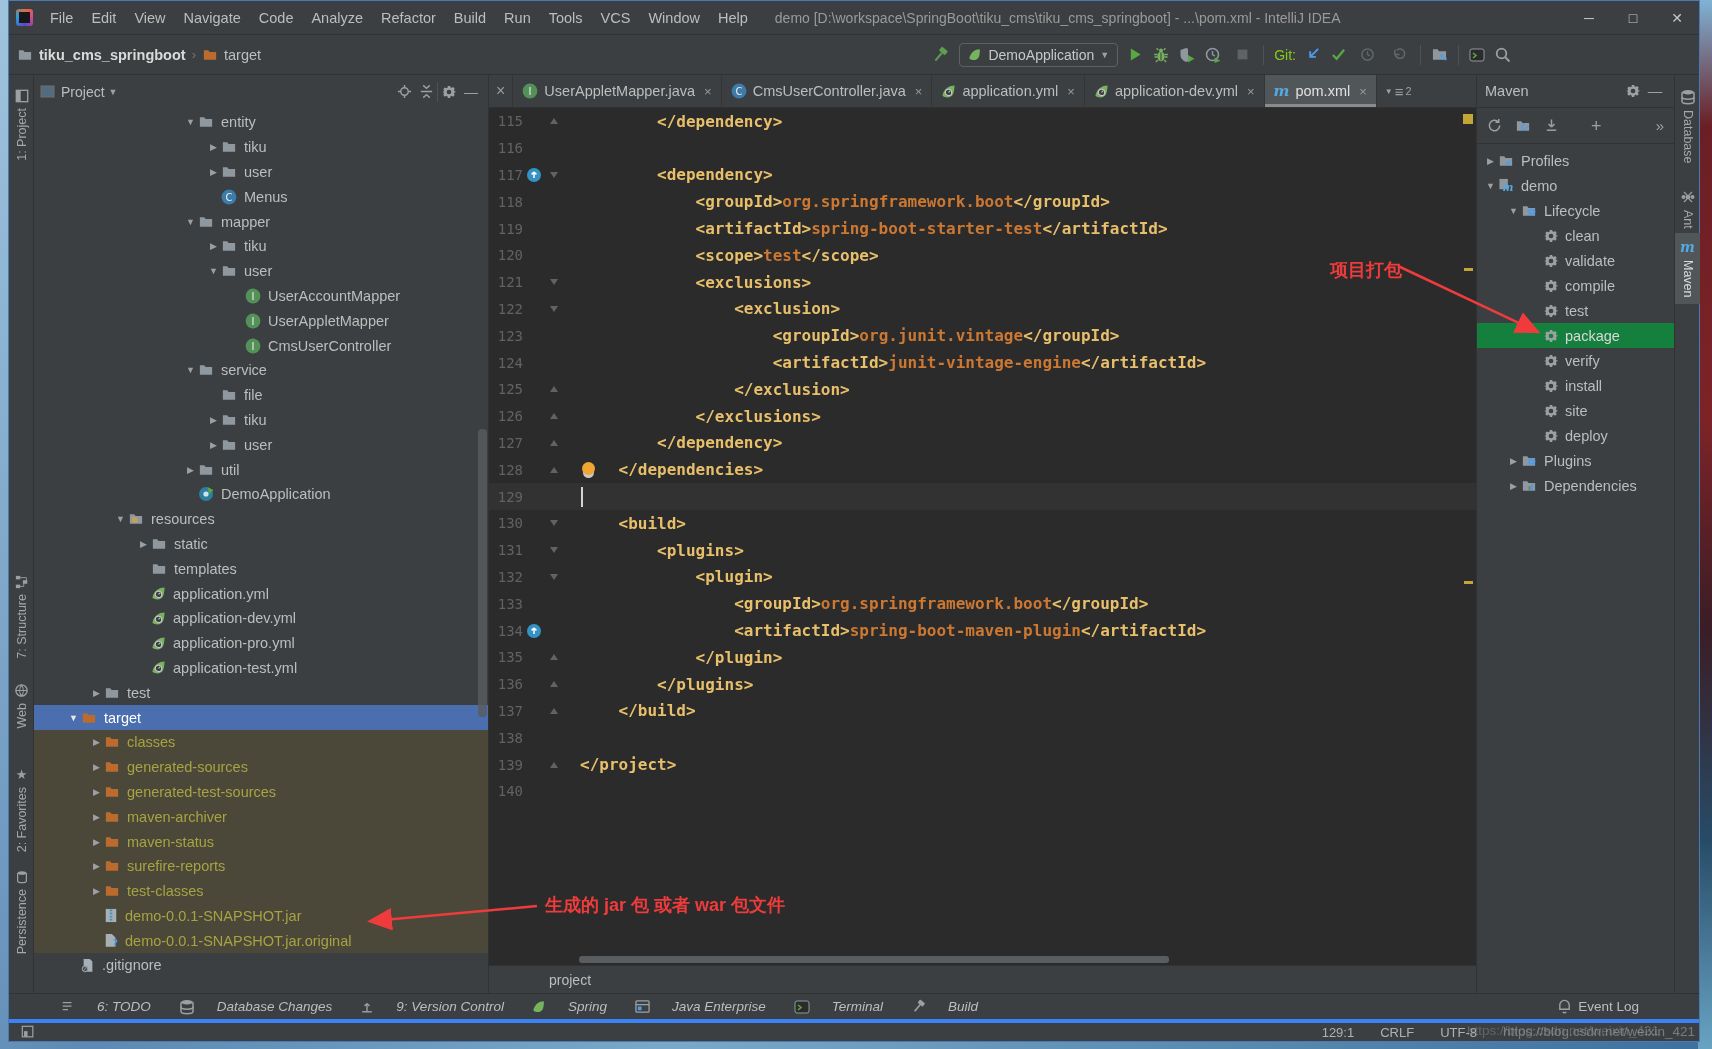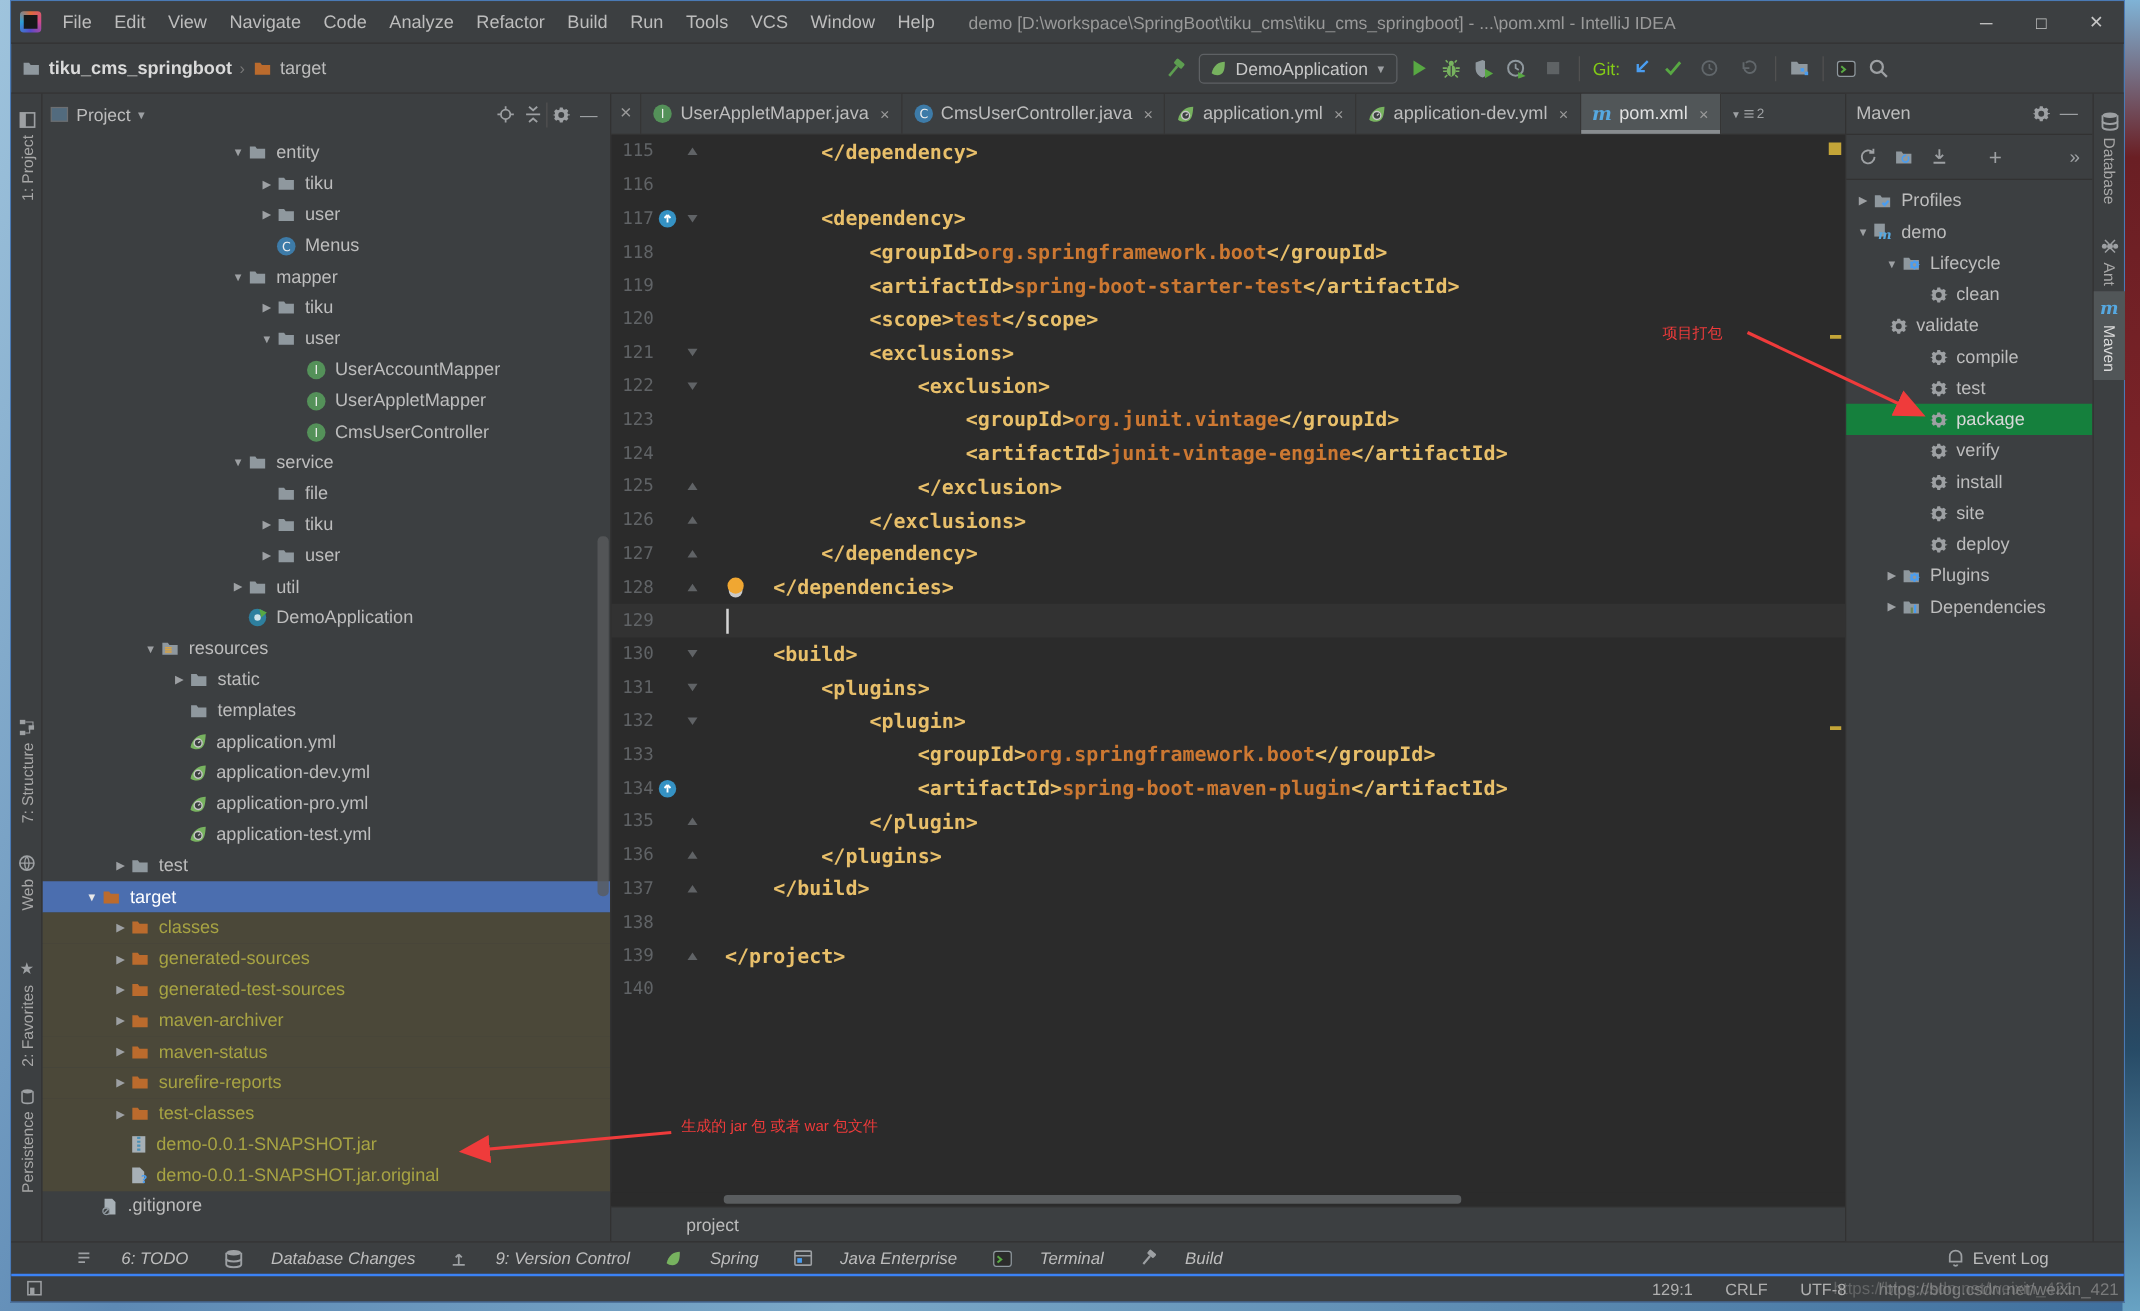--- a/index.html
+++ b/index.html
@@ -119,32 +119,32 @@
   .mrow .arr { width:15px; font-size:9px; color:#9da0a3; text-align:center; flex:0 0 auto; }
   .mrow .lbl { margin-left:7px; }
   .mrow.selected { background:#15803d; color:#d8d8d8; }
 
   
   #bottom-stripe { height:26px; background:#3c3f41; border-top:1px solid #323232;
     display:flex; align-items:center; gap:28px; padding-left:52px; flex:0 0 auto;
     color:#bdbdbd; font-size:13.5px; }
   .bitem { display:flex; align-items:center; gap:22px;font-style:italic; }
   #event-log { margin-left:auto; margin-right:60px; display:flex; align-items:center; gap:6px; }
-  #statusbar { height:22px; background:#3c3f41; border-top:2px solid #3b82f6;
+  #statusbar { height:22px; background:#3c3f41; border-top:4px solid #3b82f6;
     display:flex; align-items:center; color:#b0b0b0; font-size:13px; padding:0 12px; flex:0 0 auto;
     position:relative; }
   #status-right { margin-left:auto; display:flex; align-items:center; gap:26px; padding-right:210px; }
   #watermark { position:absolute; right:4px; bottom:2px; color:#9b9b9b; opacity:.65;
     font-size:13.5px; pointer-events:none; white-space:nowrap; }
   #watermark2 { position:absolute; right:40px; bottom:3px; color:#9b9b9b; opacity:.4;
     font-size:13.5px; pointer-events:none; white-space:nowrap; }
 
   
   #annot-layer { position:absolute; inset:0; pointer-events:none; z-index:50; }
-  .annot-text { position:absolute; color:#ef3b3b; font-size:12px; white-space:nowrap; }
+  .annot-text { position:absolute; color:#ef3b3b; font-size:18px; white-space:nowrap;font-weight:bold; }
   .ic { display:inline-flex; align-items:center; justify-content:center; }
   .mavenM { font-family:"DejaVu Serif",serif; font-style:italic; font-weight:bold; color:#56a8e0; }
 </style>
 </head>
 <body>
 
 <div id="desktop">
   <div id="wall-right"></div>
   <div id="ide">
 
@@ -1049,21 +1049,21 @@
             </div>
             <div class="mrow " style="padding-left:52px">
     <span class="arr"></span>
     <span class="ic">
                 <svg width="14" height="14" viewBox="0 0 16 16" xmlns="http://www.w3.org/2000/svg">
                   <path d="M9.3 1.2H6.7l-.4 1.9a5.3 5.3 0 0 0-1.3.6L3.3 2.8 1.5 4.6l.9 1.7a5.3 5.3 0 0 0-.6 1.3L0 8v.1l1.8.4c.1.5.3.9.6 1.3l-.9 1.7 1.8 1.8 1.7-.9c.4.3.8.5 1.3.6l.4 1.9h2.6l.4-1.9c.5-.1.9-.3 1.3-.6l1.7.9 1.8-1.8-.9-1.7c.3-.4.5-.8.6-1.3l1.9-.4V7.6l-1.9-.4a5.3 5.3 0 0 0-.6-1.3l.9-1.7-1.8-1.8-1.7.9a5.3 5.3 0 0 0-1.3-.6L9.3 1.2z M8 10.7a2.7 2.7 0 1 1 0-5.4 2.7 2.7 0 0 1 0 5.4z" fill="#9da0a3" fill-rule="evenodd"></path>
                 </svg>
               </span>
     <span class="lbl">clean</span>
             </div>
-            <div class="mrow " style="padding-left:20px">
+            <div class="mrow " style="padding-left:52px">
     <span class="arr"></span>
     <span class="ic">
                 <svg width="14" height="14" viewBox="0 0 16 16" xmlns="http://www.w3.org/2000/svg">
                   <path d="M9.3 1.2H6.7l-.4 1.9a5.3 5.3 0 0 0-1.3.6L3.3 2.8 1.5 4.6l.9 1.7a5.3 5.3 0 0 0-.6 1.3L0 8v.1l1.8.4c.1.5.3.9.6 1.3l-.9 1.7 1.8 1.8 1.7-.9c.4.3.8.5 1.3.6l.4 1.9h2.6l.4-1.9c.5-.1.9-.3 1.3-.6l1.7.9 1.8-1.8-.9-1.7c.3-.4.5-.8.6-1.3l1.9-.4V7.6l-1.9-.4a5.3 5.3 0 0 0-.6-1.3l.9-1.7-1.8-1.8-1.7.9a5.3 5.3 0 0 0-1.3-.6L9.3 1.2z M8 10.7a2.7 2.7 0 1 1 0-5.4 2.7 2.7 0 0 1 0 5.4z" fill="#9da0a3" fill-rule="evenodd"></path>
                 </svg>
               </span>
     <span class="lbl">validate</span>
             </div>
             <div class="mrow " style="padding-left:52px">
     <span class="arr"></span>

